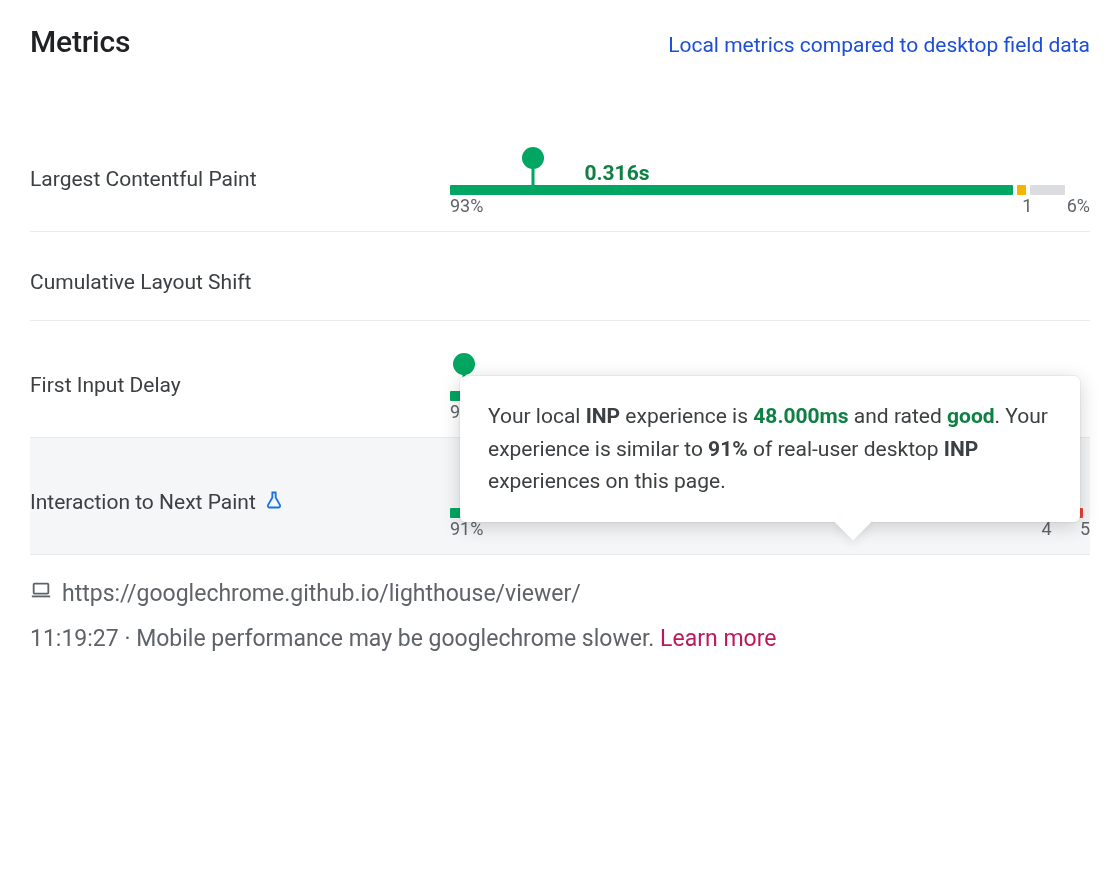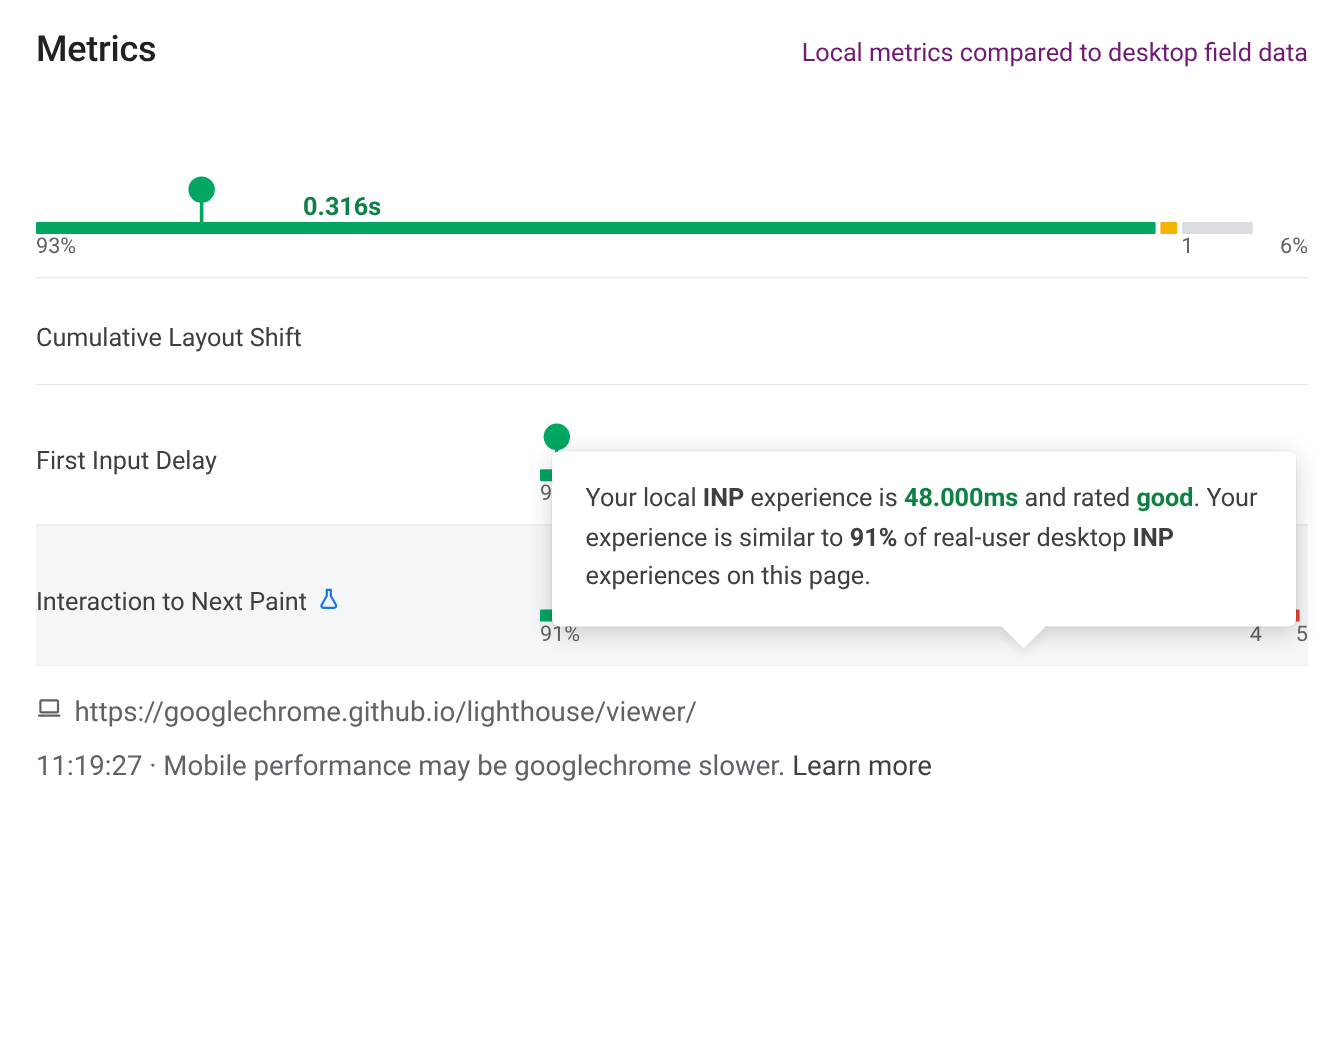--- a/index.html
+++ b/index.html
@@ -20,21 +20,21 @@
     align-items: baseline;
     padding-top: 24px;
   }
   .title {
     font-size: 30px;
     font-weight: 500;
     letter-spacing: -0.2px;
   }
   .subtitle {
     font-size: 21px;
-    color: #701a75;
+    color: #1d4ed8;
   }
 
   .metric-row {
     display: flex;
     align-items: center;
     border-top: 1px solid #e8eaed;
     padding: 38px 0 26px 0;
     position: relative;
   }
   .metric-row:first-of-type { border-top: none; margin-top: 56px; }
@@ -143,40 +143,43 @@
     padding-top: 24px;
     font-size: 23px;
     color: #5f6368;
   }
   .footer-row1 {
     display: flex;
     align-items: center;
     gap: 10px;
     margin-bottom: 18px;
   }
-  .footer a { color: #404040; text-decoration: none; }
+  .footer a { color: #be185d; text-decoration: none; }
 
   .flask-icon {
     width: 20px;
     display: inline-block;
     vertical-align: middle;
   }
   .laptop-icon { width: 22px; display: inline-block; }
 </style>
 </head>
 <body>
 
 <div class="wrap">
   <div class="header">
     <div class="title">Metrics</div>
     <div class="subtitle">Local metrics compared to desktop field data</div>
   </div>
 
   <div id="rows">
       <div class="metric-row">
+        <div class="metric-name">
+          <span>Largest Contentful Paint</span>
+        </div>
         <div class="chart-area">
           <div class="value-label" style="left: 21%;">0.316s</div>
           <div class="marker" style="left: 13%;"></div>
           <div class="bar-track">
             <div class="seg good" style="width: 88%;"></div>
             <div class="seg ni" style="width: 1.3%;"></div>
             <div class="seg grey" style="width: 5.6%;"></div>
           </div>
           <div class="pct-row">
             <span class="pct-left">93%</span>

